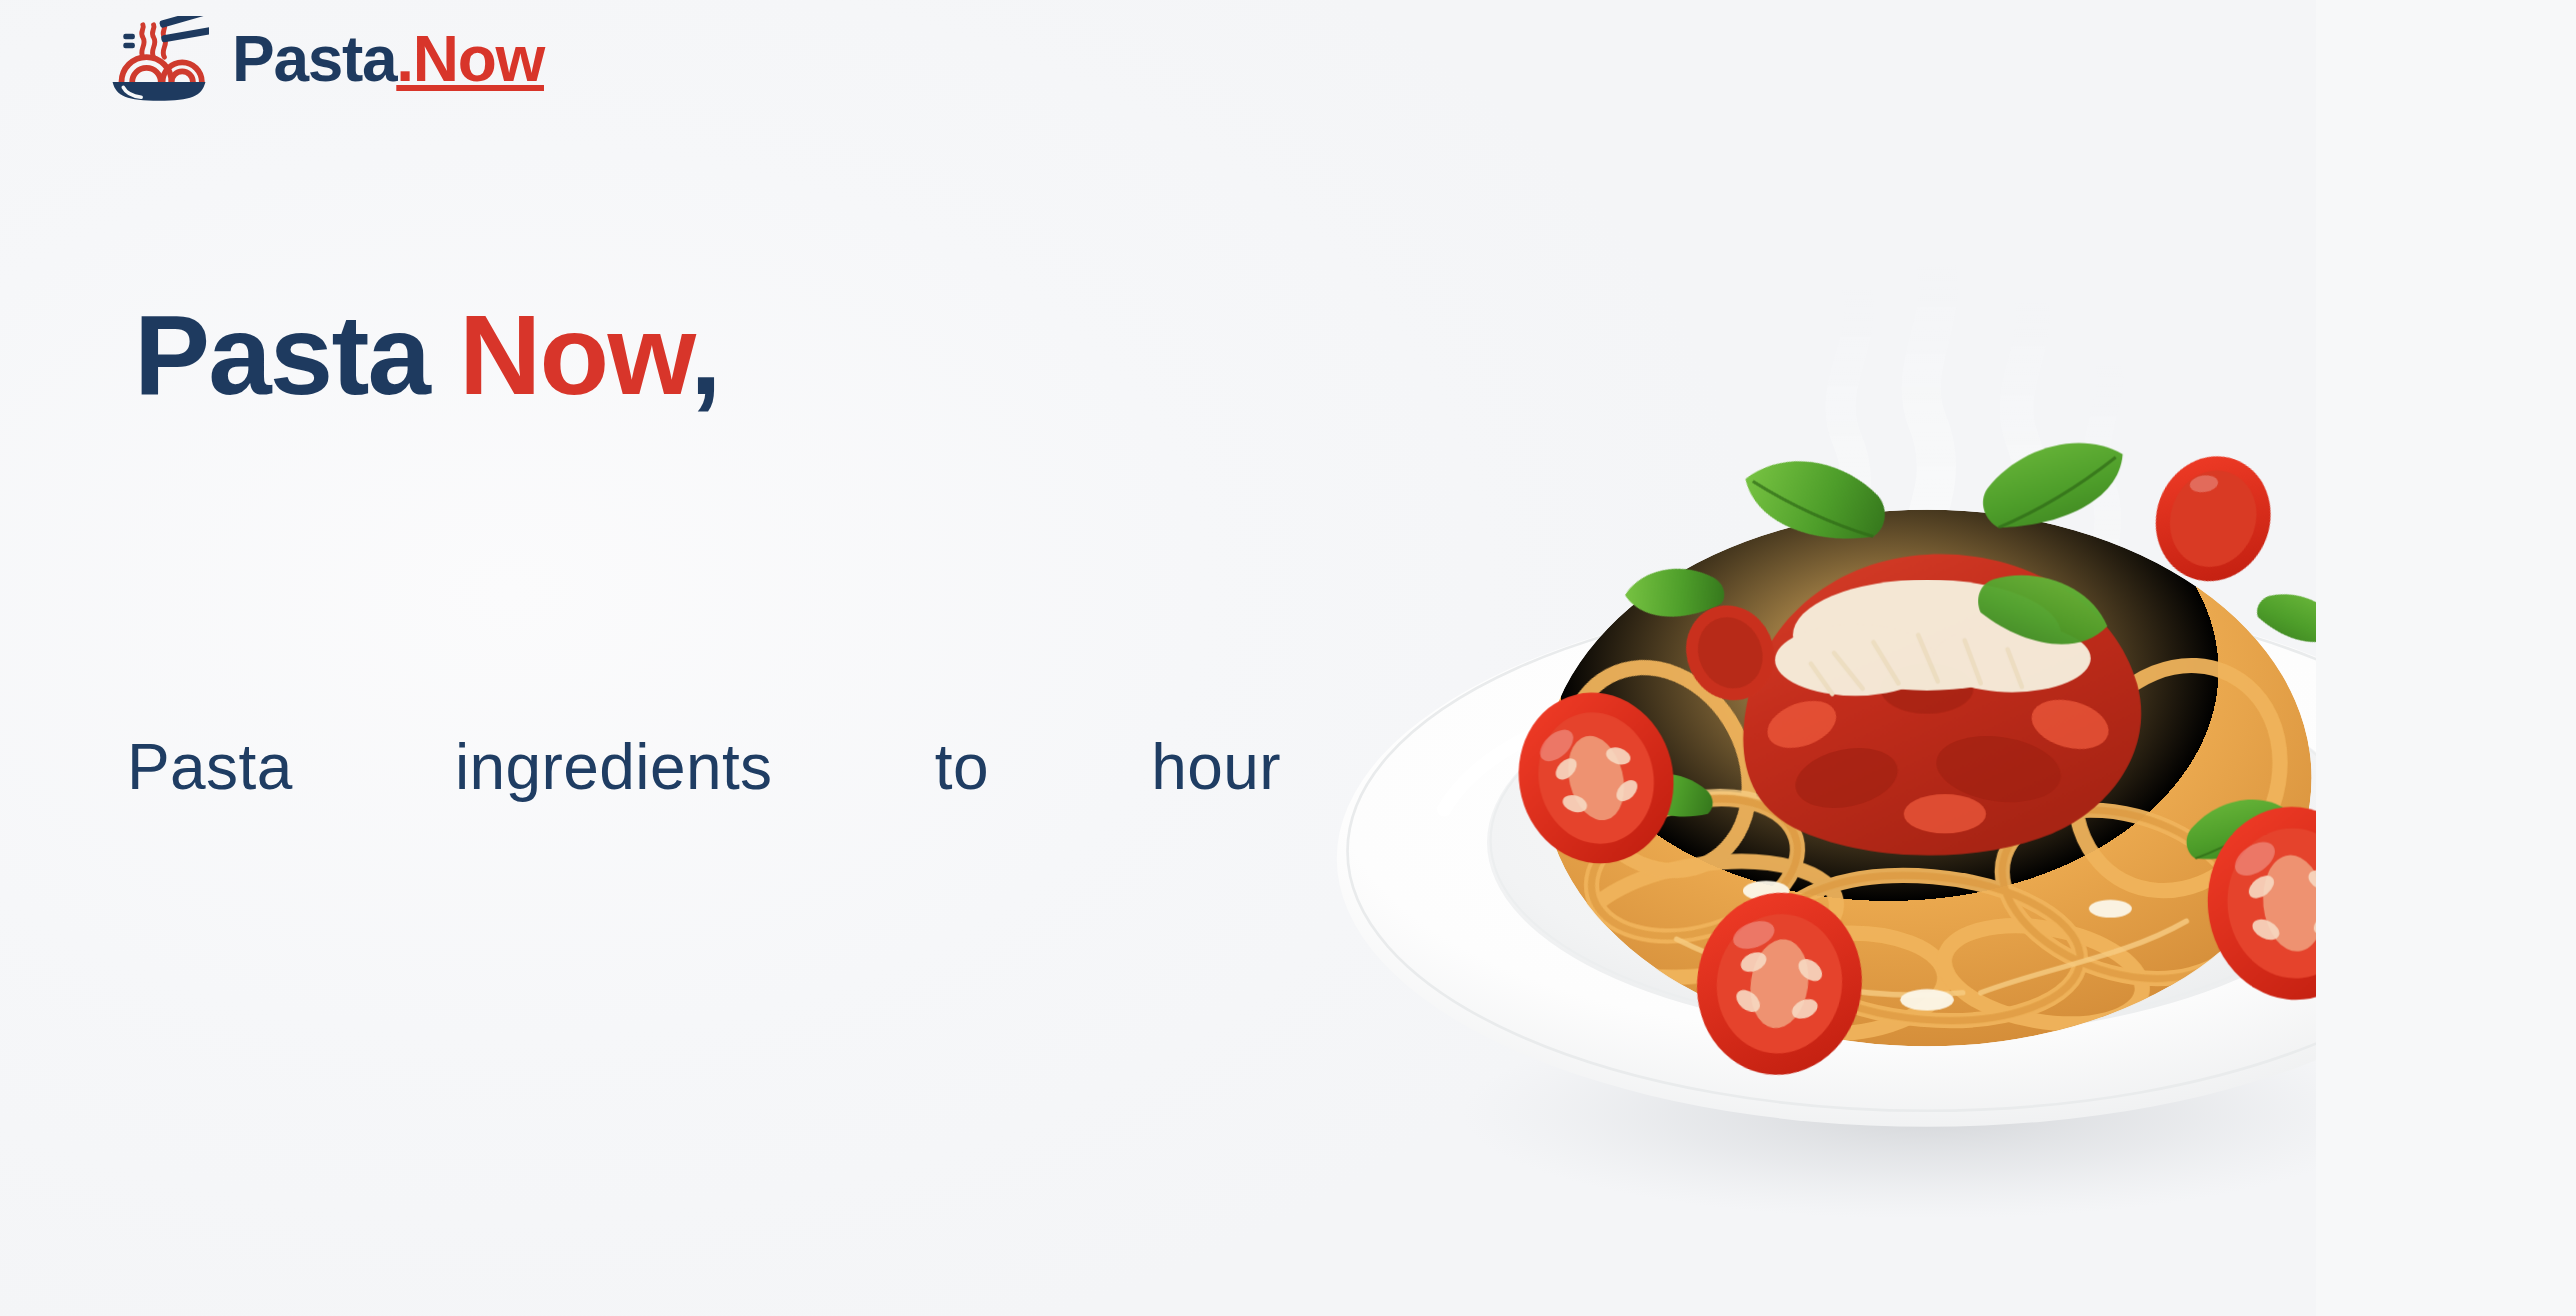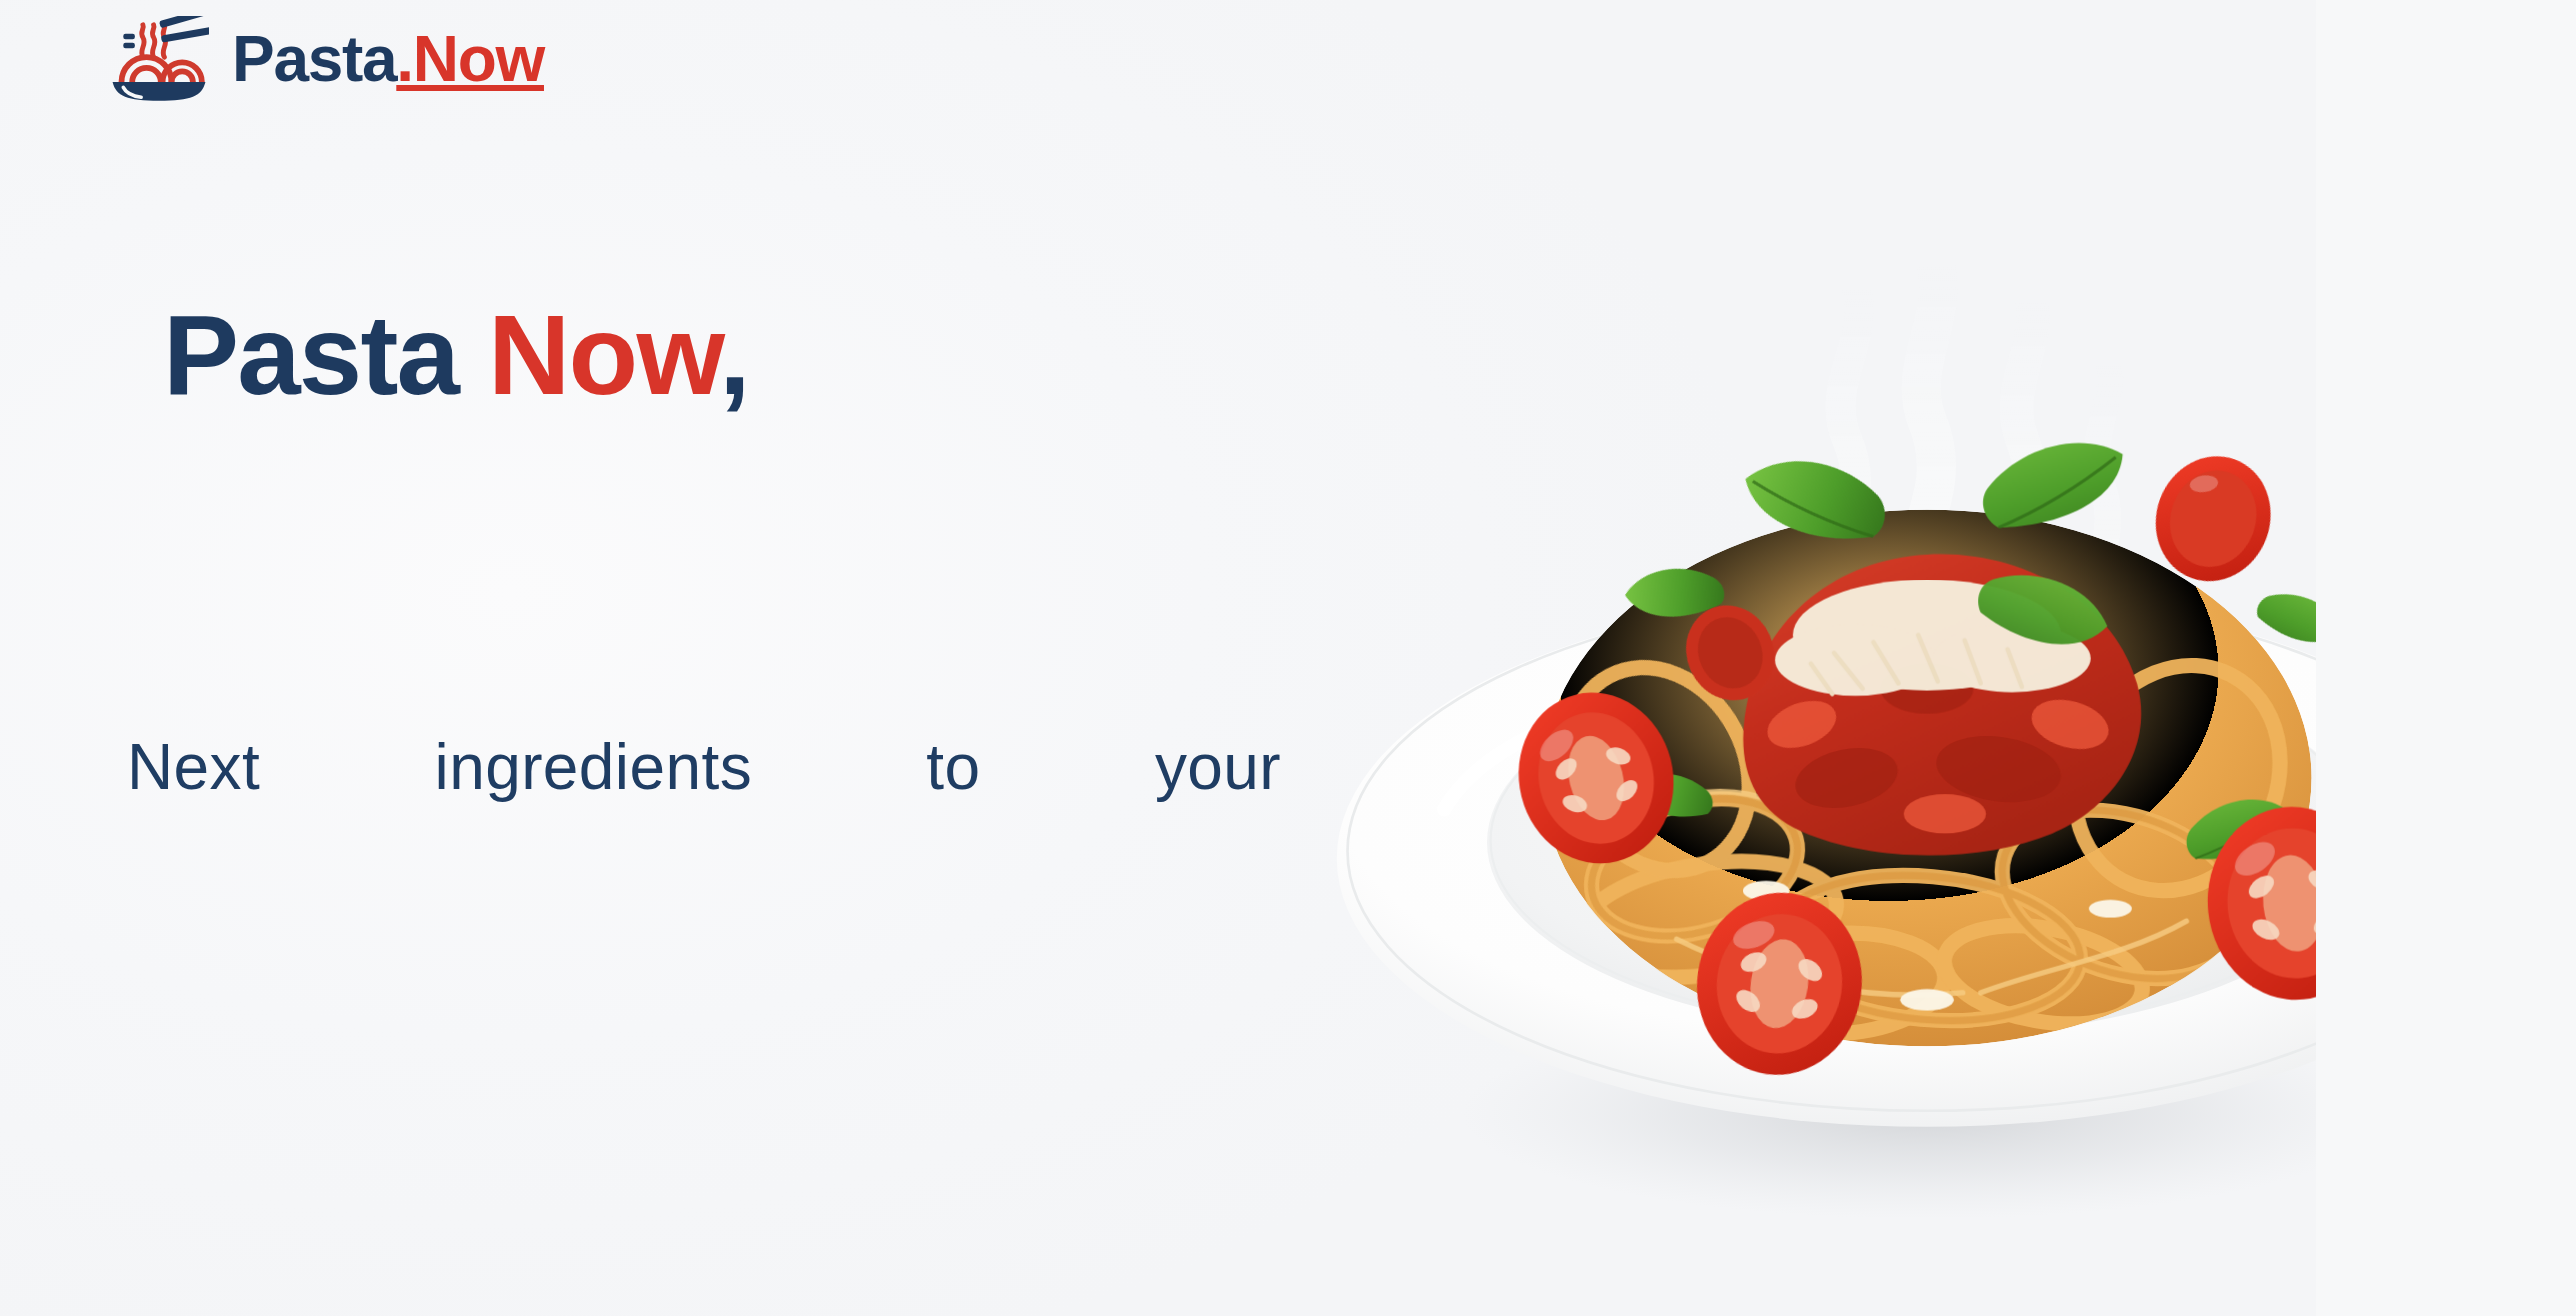--- a/index.html
+++ b/index.html
@@ -52,21 +52,20 @@
   .headline {
     position: absolute;
     left: 134px;
     top: 288px;
     font-size: 114px;
     font-weight: bold;
     line-height: 1.18;
     letter-spacing: -1.8px;
     color: #1e3a5f;
     white-space: nowrap;
-    margin-left: 29px;
   }
   .headline .hl-line { display: block; }
   .hl-navy { color: #1e3a5f; }
   .hl-red  { color: #d8352a; }
 
   
   .subheading {
     position: absolute;
     left: 127px;
     top: 716px;
@@ -132,21 +131,21 @@
       <span class="logo-pasta">Pasta</span>
         <span class="logo-now">.Now</span>
     </span>
   </div>
 
   <h1 class="headline">
     <span class="hl-line"><span class="hl-navy">Pasta </span><span class="hl-red">Now</span><span class="hl-navy">,</span></span>
   </h1>
 
   <p class="subheading">
-    <span class="sub-line">Next ingredients to your</span>
+    <span class="sub-line">Pasta ingredients to hour</span>
   </p>
 
   <div class="photo">
     <svg viewBox="0 0 1400 1240" xmlns="http://www.w3.org/2000/svg">
       <defs>
         <radialGradient id="plateG" cx="45%" cy="38%" r="72%">
           <stop offset="0%" stop-color="#ffffff"></stop>
           <stop offset="62%" stop-color="#fdfdfd"></stop>
           <stop offset="88%" stop-color="#f0f1f2"></stop>
           <stop offset="100%" stop-color="#e4e6e8"></stop>

